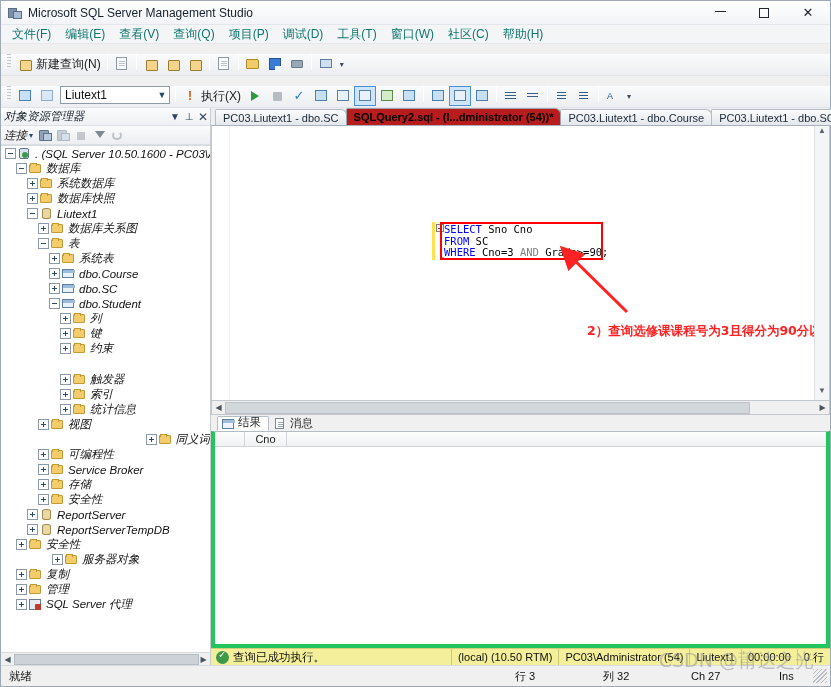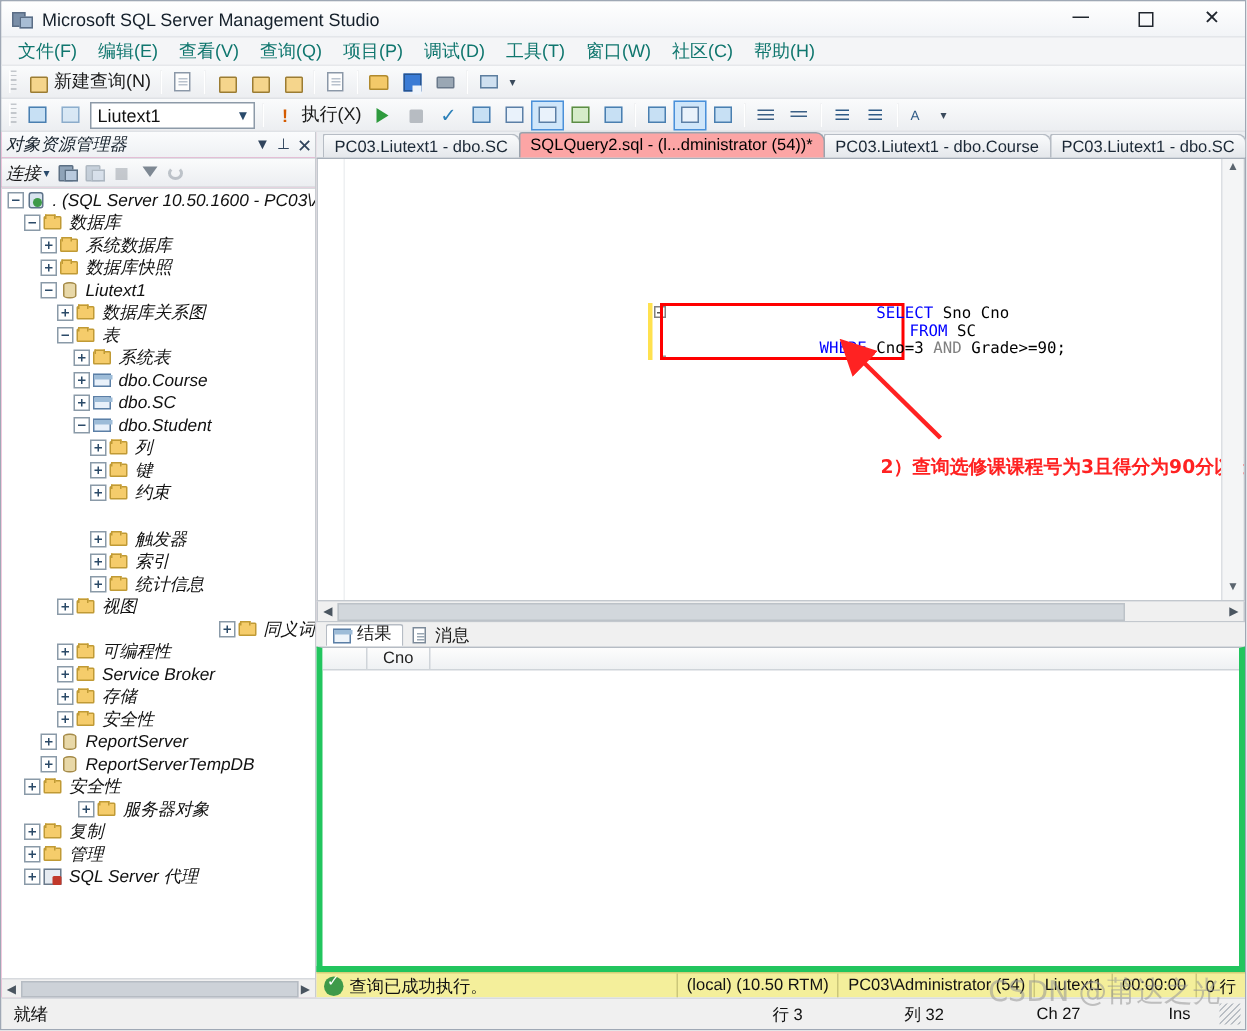--- a/index.html
+++ b/index.html
@@ -48,24 +48,24 @@
   
   .menubar {
     height: 19px; display: flex; align-items: center;
     background: #f4f5f7; border-bottom: 1px solid #e6e8eb;
     flex: 0 0 auto; padding-left: 4px;
   }
   .menu-item { padding: 2px 7px; font-size: 12px; color: #0f766e; white-space: nowrap; }
 
   
   .toolbar {
-    height: 22px; display: flex; align-items: center;
+    height: 22px; display: flex; 
     background: linear-gradient(to bottom, #fafbfc, #eceef1);
     border-bottom: 1px solid #dfe2e6;
-    flex: 0 0 auto; padding-left: 2px;
+    flex: 0 0 auto; padding-left: 2px; margin-top: 10px;
   }
   .grip { width:5px; height:15px; margin:0 3px;
     background: repeating-linear-gradient(to bottom, #c3c7cc 0 1px, transparent 1px 3px);
     border-left:1px solid #fff; }
   .tb-btn {
     height: 20px; display: flex; align-items: center; gap: 3px;
     padding: 0 3px; white-space: nowrap; font-size: 12px; color: #1b1b1b;
   }
   .tb-sep { width:1px; height:16px; background:#cdd1d6; margin:0 3px; border-right:1px solid #fff; }
   .ico { width:16px; height:16px; display:inline-block; position:relative; flex:0 0 auto; }
@@ -137,27 +137,27 @@
   .hsb-arrow { width:13px; text-align:center; font-size:8px; color:#4a5560; }
   .hsb-track { flex:1 1 auto; height:11px; background:#f0f0f0; position:relative; }
   .hsb-thumb { position:absolute; left:0; top:0; height:11px; width:185px; background:#cdd2d8; border:1px solid #b6bcc3; }
 
   
   .editor-pane { flex:1 1 auto; display:flex; flex-direction:column; min-width:0; background:#f0f0f0; }
   .tabstrip { height:18px; display:flex; align-items:flex-end; background:#eceef1; border-bottom:1px solid #a8b0ba; padding-left:4px; flex:0 0 auto;}
   .tab { height:16px; display:flex; align-items:center; padding:0 7px; font-size:11px; color:#1b2836;
          background:linear-gradient(to bottom,#fafbfc,#e4e7eb); border:1px solid #b6bcc4; border-bottom:none;
          margin-right:-1px; border-radius:2px 6px 0 0; white-space:nowrap; }
-  .tab.active { background:#fca5a5; font-weight:normal; color:#000; height:17px; border-color:#9aa3ad; z-index:2; }
+  .tab.active { background:#b91c1c; font-weight:bold; color:#000; height:17px; border-color:#9aa3ad; z-index:2; }
   .tabstrip .spacer { flex:1 1 auto; }
 
   .code-area { flex:1 1 auto; background:#fff; position:relative; border:1px solid #c3c8ce; border-top:none;
                overflow:hidden; min-height:0; }
   .gutter { position:absolute; left:0; top:0; bottom:0; width:18px; background:#fff; border-right:1px solid #eef0f2;}
-  .codewrap { position:absolute; left:18px; top:2px; right:16px;text-align:center; }
+  .codewrap { position:absolute; left:18px; top:2px; right:16px; }
   .cline { height:11.5px; font-family:"DejaVu Sans Mono","Liberation Mono",monospace; font-size:10.5px; line-height:11.5px; white-space:pre; }
   .kw { color:#0000ff; }
   .txt { color:#000000; }
   .gray { color:#808080; }
   .red-box { position:absolute; left:228px; top:96px; width:163px; height:38px; border:2px solid #ff0000; pointer-events:none; }
   .yellow-bar { position:absolute; left:220px; top:96px; width:3px; height:38px; background:#ffe14f; }
   .fold { position:absolute; left:224px; top:98px; width:8px; height:8px; border:1px solid #808080; background:#fff; }
   .fold:after { content:""; position:absolute; left:1px; top:3px; width:4px; height:1px; background:#555; }
   .fold-line { position:absolute; left:228px; top:106px; width:1px; height:26px; background:#9a9a9a; }
   .fold-tick { position:absolute; left:228px; top:131px; width:4px; height:1px; background:#9a9a9a; }

